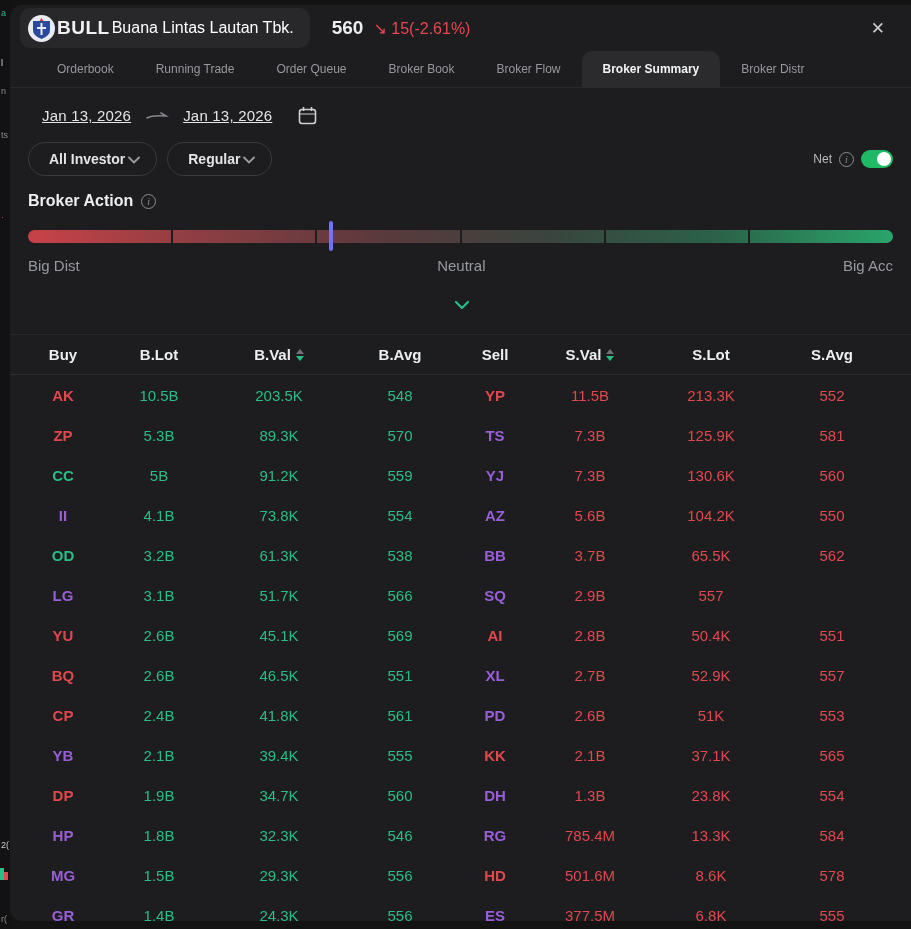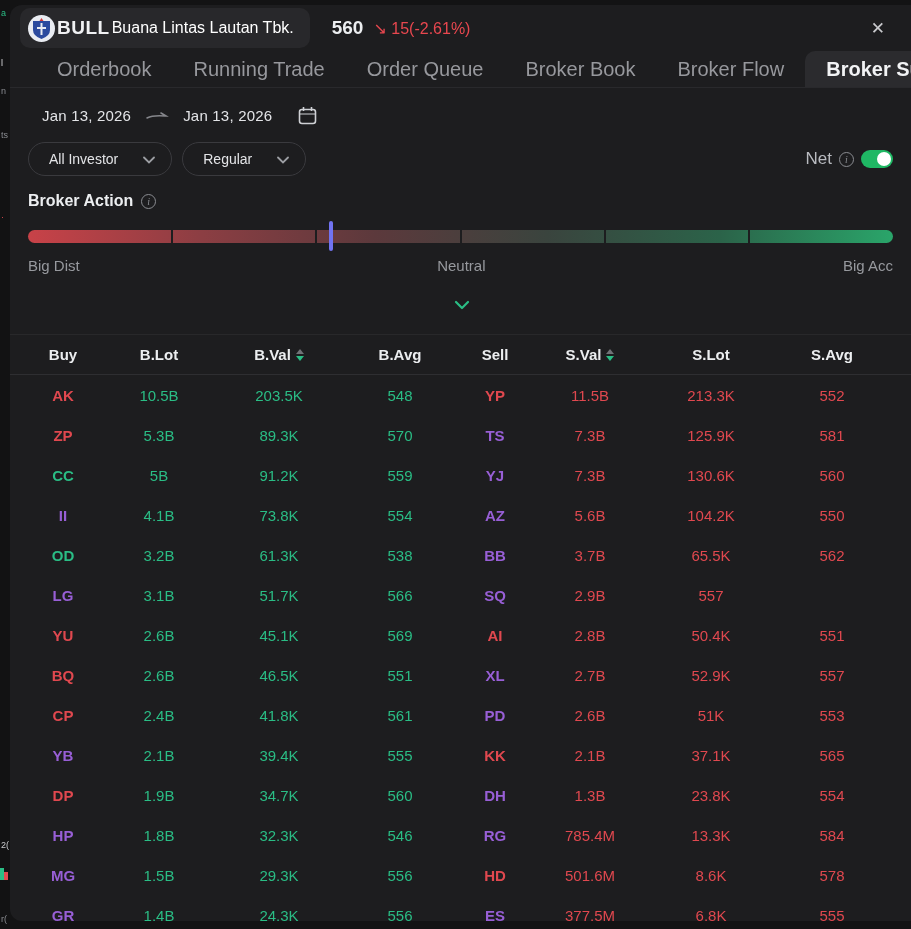--- a/index.html
+++ b/index.html
@@ -28,37 +28,37 @@
   .ticker { font-size:19px; font-weight:bold; color:#f0f1f3; letter-spacing:.5px; }
   .company { font-size:16px; color:#ffffff; }
   .price { font-size:19px; font-weight:bold; color:#eceef0; margin-left:22px; }
   .change { font-size:16px; color:#e8474f; margin-left:10px; }
   .spacer { flex:1; }
   .close-x { color:#c9cacd; font-size:17px; cursor:pointer; padding:4px 6px; }
 
   
   .tabbar { display:flex; align-items:stretch; height:37px; padding-left:26px;
             border-bottom:1px solid #29292c; }
-  .tab { display:flex; align-items:center; padding:0 21px; font-size:20px; color:#97989d;
+  .tab { display:flex; align-items:center; padding:0 21px; font-size:12px; color:#97989d;
          cursor:pointer; white-space:nowrap; }
   .tab.active { background:#2b2b2e; border-radius:10px 10px 0 0; color:#f2f3f5; font-weight:bold; }
 
   
   .daterow { display:flex; align-items:center; gap:14px; padding:18px 0 0 32px; font-size:15px; color:#e3e4e7; }
-  .date-text { letter-spacing:.2px; }
+  .date-text { letter-spacing:.2px;text-decoration:underline; }
   .arrow-icon { color:#85868b; display:flex; align-items:center; }
   .cal-icon { margin-left:12px; display:flex; align-items:center; cursor:pointer; }
 
   .filterrow { display:flex; align-items:center; padding:17px 20px 0 18px; }
-  .pill { display:flex; align-items:flex-start; gap:25px; border:1px solid #3a3a3e; border-radius:19px;
-          padding:8px 16px 8px 20px; font-size:14px; font-weight:normal; color:#e3e4e7;
+  .pill { display:flex; align-items:flex-start; gap:3px; border:1px solid #3a3a3e; border-radius:19px;
+          padding:8px 16px 8px 20px; font-size:14px; font-weight:bold; color:#e3e4e7;
           margin-right:10px; cursor:pointer; }
   .pill .chev { color:#9b9da2; }
   .netwrap { margin-left:auto; display:flex; align-items:center; gap:7px; }
-  .net-label { font-size:17px; color:#b9bbc0; }
+  .net-label { font-size:12px; color:#b9bbc0; }
   .info-i { width:15px; height:15px; border:1px solid #8a8c91; border-radius:50%; color:#8a8c91;
             font-size:10px; display:flex; align-items:center; justify-content:center;
             font-family:"Liberation Serif", serif; font-style:italic; }
   .toggle { width:32px; height:18px; border-radius:9px; background:#1fb864; position:relative; cursor:pointer; }
   .toggle .knob { position:absolute; top:2px; right:2px; width:14px; height:14px; border-radius:50%; background:#fff; }
 
   
   .ba-title-row { display:flex; align-items:center; gap:8px; padding:16px 0 0 18px; }
   .ba-title { font-size:16px; font-weight:bold; color:#eceef0; }
   .bar-wrap { position:relative; margin:11px 20px 0 18px; height:30px; }

